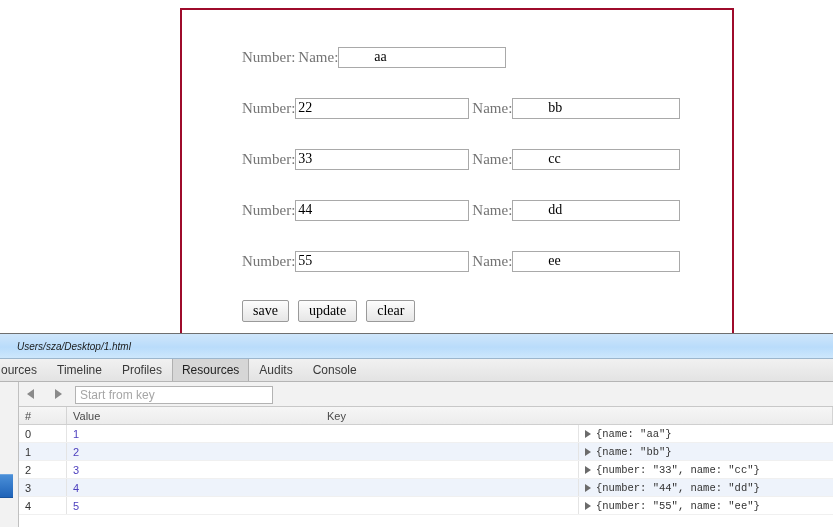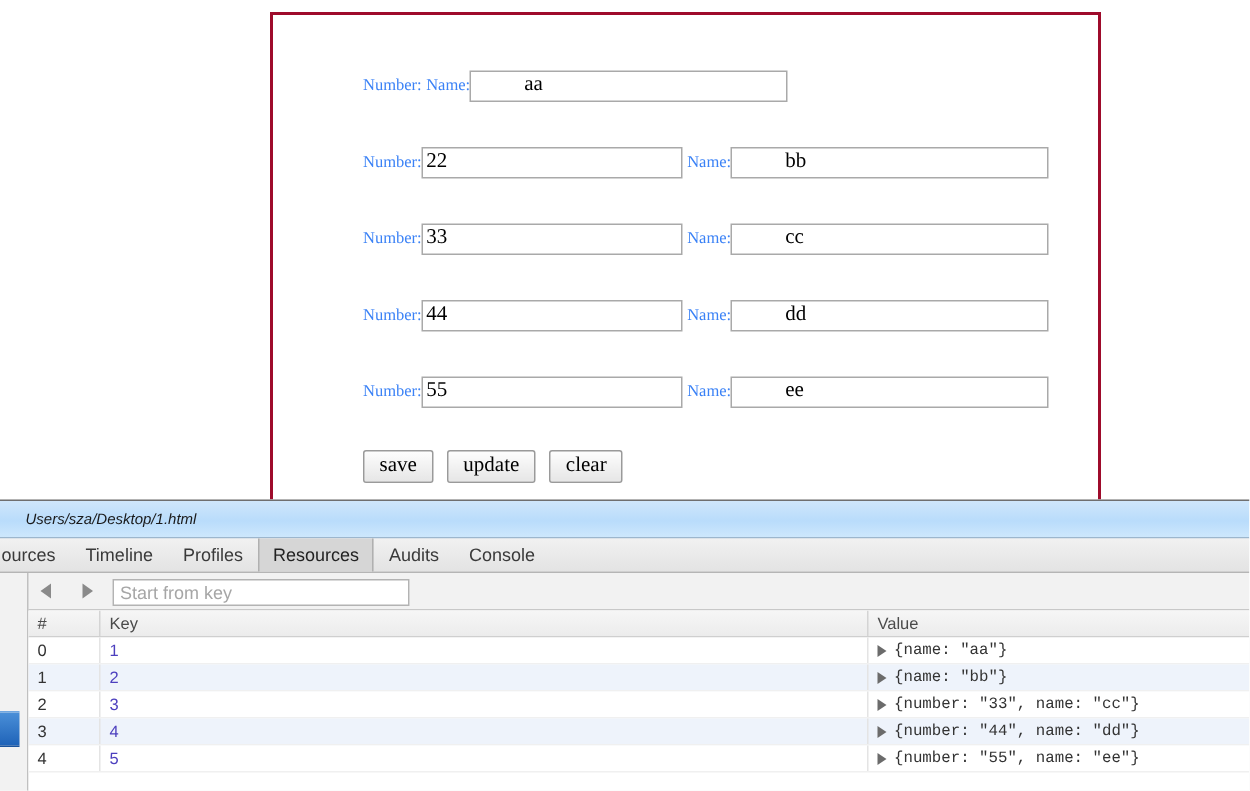--- a/index.html
+++ b/index.html
@@ -24,37 +24,37 @@
     background:#fff;
   }
   .form-row{
     position:absolute;left:60px;
     height:22px;
     display:flex;align-items:center;
     white-space:nowrap;
   }
   .fld-label{
     font-family:"Liberation Serif","DejaVu Serif",serif;
-    font-size:11px;color:#3b82f6;
+    font-size:15px;color:#737373;
     line-height:22px;
   }
   .txt{
     box-sizing:border-box;
     height:21px;
     border:1px solid #a9a9a9;
     background:#fff;
     font-family:"Liberation Serif","DejaVu Serif",serif;
     font-size:14px;
     color:#000;
     padding:0 2px;
     outline:none;
     margin:0;
   }
   .txt.num{width:174px;}
-  .txt.nam{width:212px;padding-left:35px;}
+  .txt.nam{width:168px;padding-left:35px;}
   .name-label{margin-left:3px;}
 
   #btn-row{
     position:absolute;left:60px;top:290px;
     display:flex;gap:9px;align-items:flex-start;
   }
   .btn{
     font-family:"Liberation Serif","DejaVu Serif",serif;
     font-size:14px;
     color:#000;
@@ -287,22 +287,22 @@
   <div class="nav-arrow" id="nav-back">
       <span class="tri tri-l"></span>
     </div>
   <div class="nav-arrow" id="nav-fwd">
       <span class="tri tri-r"></span>
     </div>
 
   <div id="dt-table">
     <div id="thead">
       <div class="th c-idx">#</div>
+      <div class="th c-val">Value</div>
       <div class="th c-key">Key</div>
-      <div class="th c-val">Value</div>
     </div>
 
     <div class="trow even">
       <div class="td c-idx">0</div>
       <div class="td c-key">1</div>
       <div class="td c-val">
           <span class="disc"></span>
           <span>{name: "aa"}</span>
         </div>
     </div>

